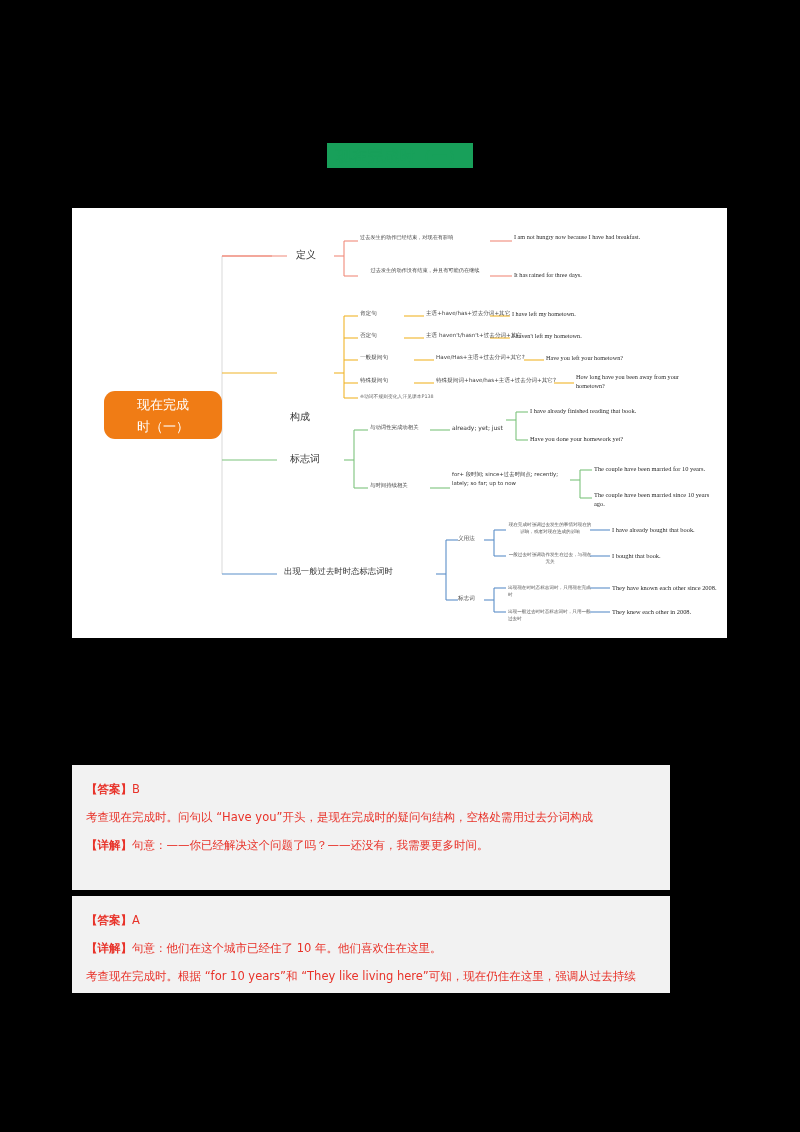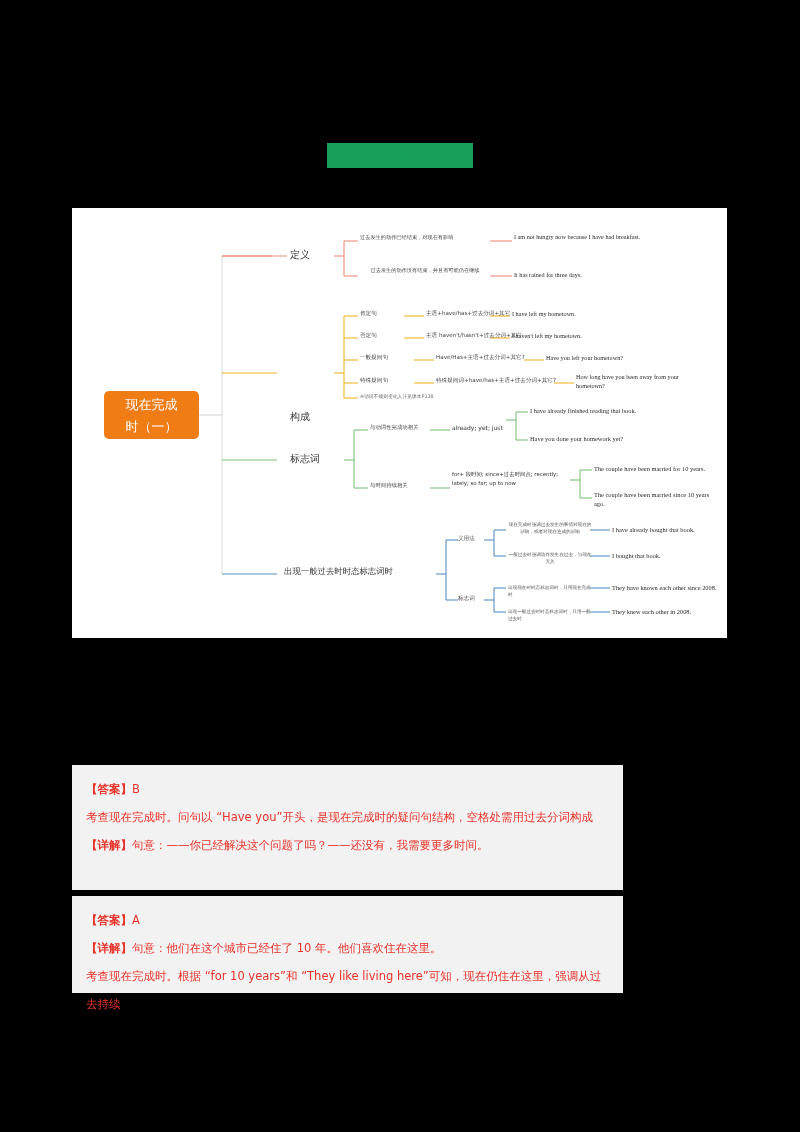--- a/index.html
+++ b/index.html
@@ -29,29 +29,29 @@
   #mindmap{
     position:absolute;left:72px;top:208px;width:655px;height:430px;
     background:#ffffff;
     overflow:hidden;
   }
   .mm-label{position:absolute;white-space:pre;}
   .zh{font-family:"DejaVu Sans",sans-serif;}
   .en{font-family:"Liberation Serif",serif;color:#2b2b2b;}
   
   #root-node{
-    position:absolute;left:32px;top:183px;width:95px;height:48px;
-    background:#f07c15;border-radius:5px;
+    position:absolute;left:32px;top:183px;width:118px;height:48px;
+    background:#f07c15;border-radius:11px;
     color:#ffffff;font-size:13px;line-height:22px;
     text-align:center;padding-top:3px;box-sizing:border-box;
     font-family:"DejaVu Sans",sans-serif;
   }
   
   .answer-block{
-    position:absolute;left:72px;width:551px;
+    position:absolute;left:72px;width:598px;
     background:#f2f2f2;
     color:#e8332a;
     font-size:11.5px;
     line-height:28px;
     padding:10px 14px 12px 14px;
     box-sizing:border-box;
     font-family:"DejaVu Sans",sans-serif;
   }
   .bk{font-weight:bold;}
   #answer-1{top:765px;height:125px;}
@@ -131,21 +131,21 @@
     <path d="M518 348 L538 348" stroke="#5b8fc9" fill="none" stroke-width="1.1"></path>
     <path d="M518 380 L538 380" stroke="#5b8fc9" fill="none" stroke-width="1.1"></path>
     <path d="M518 404 L538 404" stroke="#5b8fc9" fill="none" stroke-width="1.1"></path>
   </svg>
 
   <div id="root-node">
     <div>现在完成</div>
     <div>时（一）</div>
   </div>
 
-  <div class="mm-label zh" style="left:218px;top:40px;font-size:10px;color:#333;">定义</div>
+  <div class="mm-label zh" style="left:224px;top:40px;font-size:10px;color:#333;">定义</div>
   <div class="mm-label zh" style="left:288px;top:26px;font-size:5.2px;color:#444;width:130px;">过去发生的动作已经结束，对现在有影响</div>
   <div class="mm-label en" style="left:442px;top:24px;font-size:6.2px;width:150px;line-height:9px;white-space:normal;">I am not hungry now because I have had breakfast.</div>
   <div class="mm-label zh" style="left:288px;top:58px;font-size:5.2px;color:#444;width:130px;line-height:9px;white-space:normal;text-align:center;">过去发生的动作没有结束，并且有可能仍在继续</div>
   <div class="mm-label en" style="left:442px;top:63px;font-size:6.2px;width:150px;">It has rained for three days.</div>
 
   <div class="mm-label zh" style="left:218px;top:157px;font-size:10px;color:#333;margin-top:45px;">构成</div>
 
   <div class="mm-label zh" style="left:288px;top:102px;font-size:5.6px;color:#444;">肯定句</div>
   <div class="mm-label zh" style="left:354px;top:102px;font-size:5.6px;color:#444;">主语+have/has+过去分词+其它</div>
   <div class="mm-label en" style="left:440px;top:102px;font-size:6.2px;">I have left my hometown.</div>

